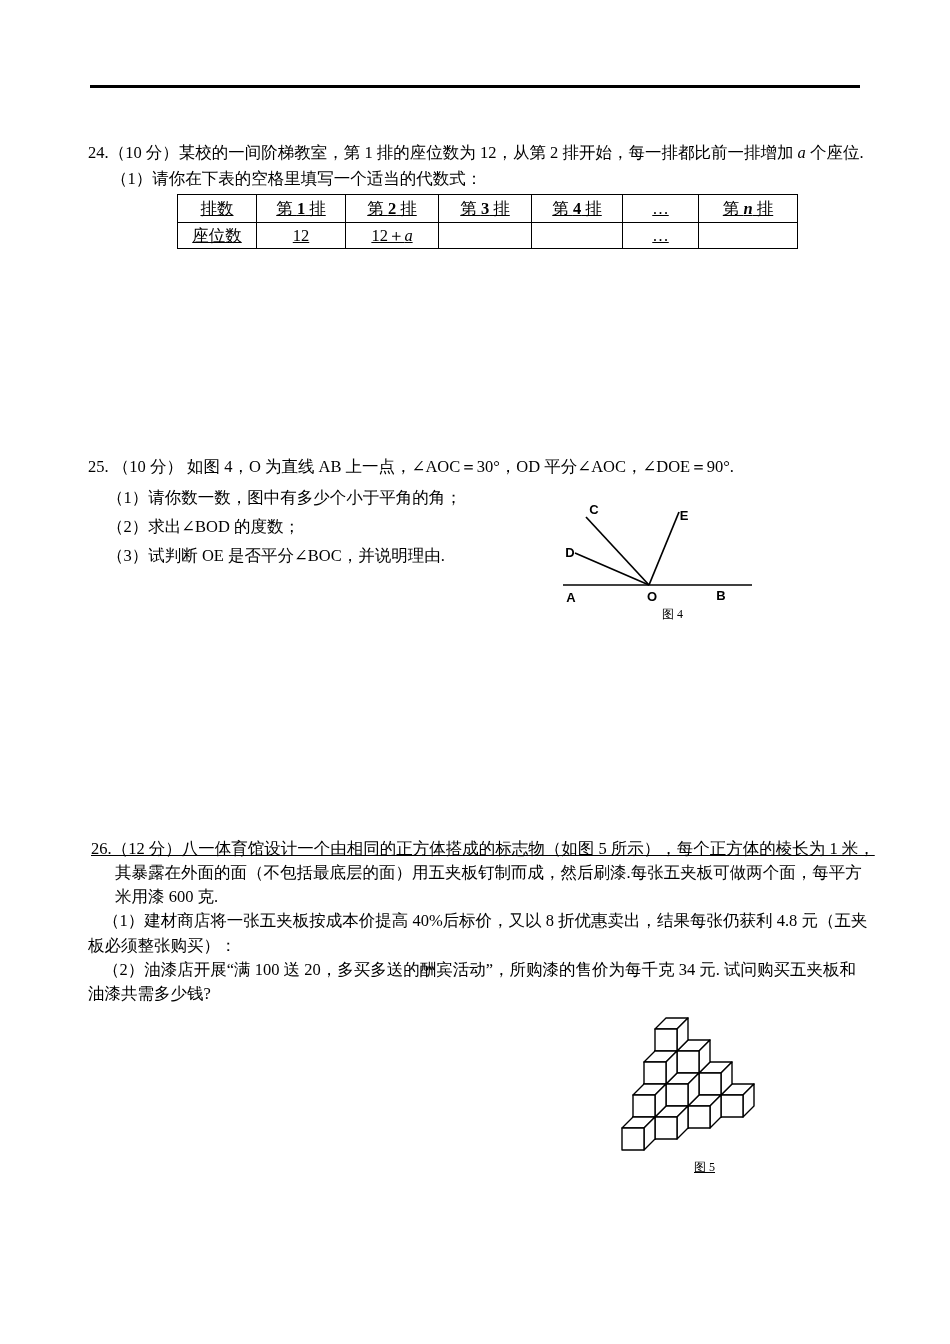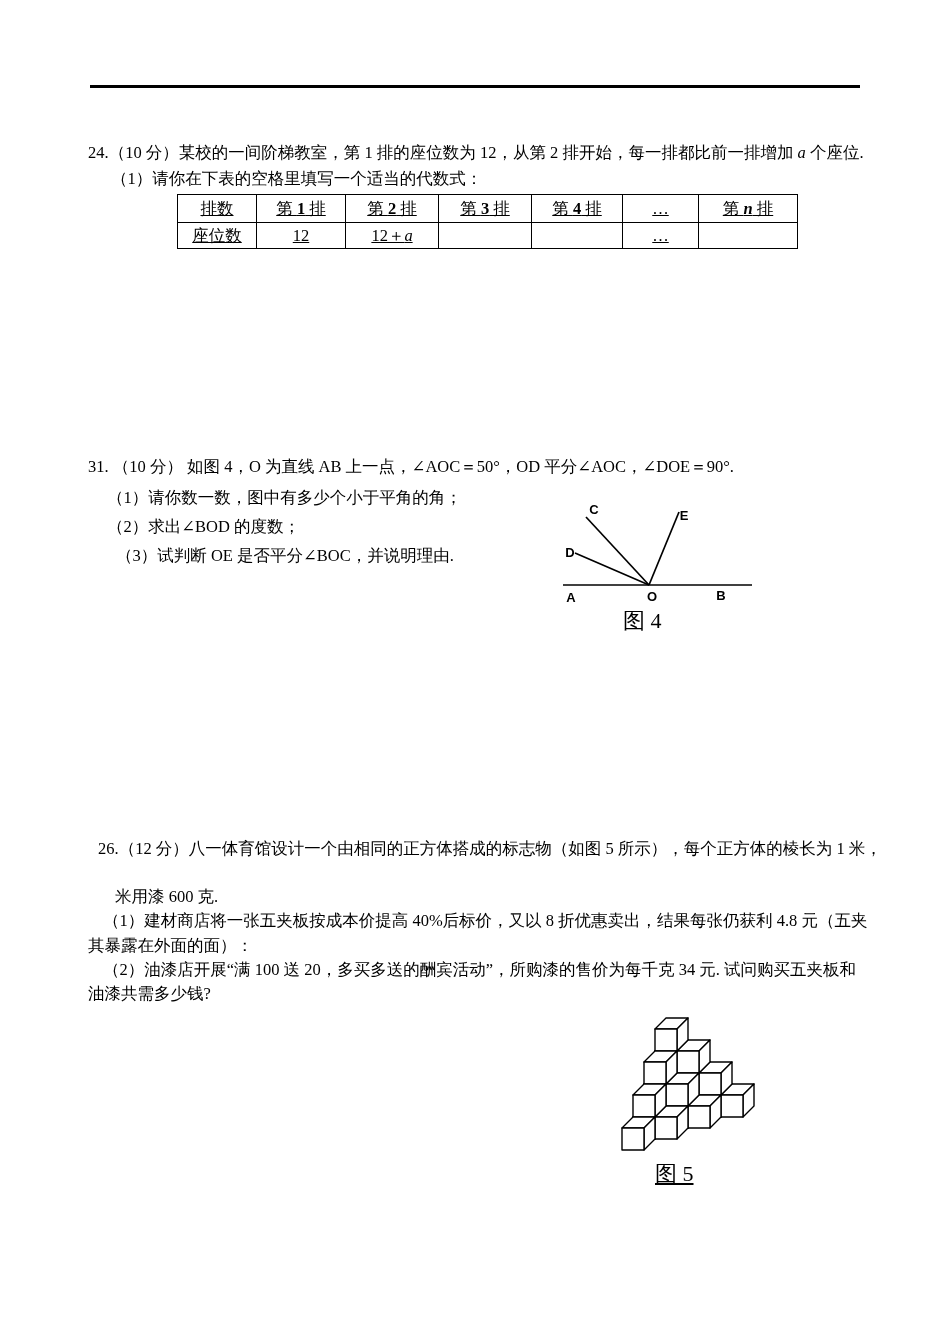--- a/index.html
+++ b/index.html
@@ -8,21 +8,21 @@
         font-family:"Liberation Serif","DejaVu Serif",serif;color:#000;}
   .rule{position:absolute;left:90px;top:85px;width:770px;height:3px;background:#000;}
   .tl{position:absolute;white-space:nowrap;font-size:16.5px;line-height:22px;}
   .tl i{font-style:italic;}
   table.seat{position:absolute;left:177px;top:194px;border-collapse:collapse;
              font-size:16.5px;table-layout:fixed;}
   table.seat td{border:1.4px solid #000;text-align:center;padding:0;vertical-align:middle;text-decoration:underline;}
   table.seat tr.hdr td{height:27px;}
   table.seat tr.dat td{height:25px;}
   .fig{position:absolute;}
-  .figcap{position:absolute;font-size:22px;text-align:left;}
+  .figcap{position:absolute;font-size:12px;text-align:right;}
   .ptlabel{font-family:"Liberation Sans","DejaVu Sans",sans-serif;font-size:13px;font-weight:bold;}
 </style>
 </head>
 <body>
 
 <div class="page">
 
   <div class="rule"></div>
 
   <div class="tl" style="left:88px;top:142px;">24.（10 分）某校的一间阶梯教室，第 1 排的座位数为 12，从第 2 排开始，每一排都比前一排增加 <i>a</i> 个座位.</div>
@@ -45,43 +45,44 @@
       <td>12＋<i>a</i></td>
       <td></td>
       <td></td>
       <td>…</td>
       <td></td>
     </tr>
   </tbody>
     </table>
 
 
-  <div class="tl" style="left:88px;top:456px;">31. （10 分） 如图 4，O 为直线 AB 上一点，∠AOC＝50°，OD 平分∠AOC，∠DOE＝90°.</div>
+  <div class="tl" style="left:88px;top:456px;">25. （10 分） 如图 4，O 为直线 AB 上一点，∠AOC＝30°，OD 平分∠AOC，∠DOE＝90°.</div>
   <div class="tl" style="left:107px;top:487px;">（1）请你数一数，图中有多少个小于平角的角；</div>
   <div class="tl" style="left:107px;top:516px;">（2）求出∠BOD 的度数；</div>
-  <div class="tl" style="left:116px;top:545px;">（3）试判断 OE 是否平分∠BOC，并说明理由.</div>
+  <div class="tl" style="left:107px;top:545px;">（3）试判断 OE 是否平分∠BOC，并说明理由.</div>
 
   <svg class="fig" style="left:545px;top:495px;" width="220" height="120" viewBox="0 0 220 120">
     <line x1="18" y1="90" x2="207" y2="90" stroke="#000" stroke-width="1.7"></line>
     <line x1="104" y1="90" x2="41" y2="22" stroke="#000" stroke-width="1.7"></line>
     <line x1="104" y1="90" x2="30" y2="58" stroke="#000" stroke-width="1.7"></line>
     <line x1="104" y1="90" x2="134" y2="17" stroke="#000" stroke-width="1.7"></line>
     <text class="ptlabel" x="49" y="19" text-anchor="middle">C</text>
     <text class="ptlabel" x="139" y="25" text-anchor="middle">E</text>
     <text class="ptlabel" x="25" y="62" text-anchor="middle">D</text>
     <text class="ptlabel" x="26" y="107" text-anchor="middle">A</text>
     <text class="ptlabel" x="107" y="106" text-anchor="middle">O</text>
     <text class="ptlabel" x="176" y="105" text-anchor="middle">B</text>
   </svg>
   <div class="figcap" style="left:623px;top:606px;width:60px;">图 4</div>
 
-  <div class="tl" style="left:98px;top:838px;">26.（12 分）八一体育馆设计一个由相同的正方体搭成的标志物（如图 5 所示），每个正方体的棱长为 1 米，</div>
+  <div class="tl" style="left:91px;top:838px;text-decoration:underline;">26.（12 分）八一体育馆设计一个由相同的正方体搭成的标志物（如图 5 所示），每个正方体的棱长为 1 米，</div>
+  <div class="tl" style="left:115px;top:862px;">其暴露在外面的面（不包括最底层的面）用五夹板钉制而成，然后刷漆.每张五夹板可做两个面，每平方</div>
   <div class="tl" style="left:115px;top:886px;">米用漆 600 克.</div>
   <div class="tl" style="left:103px;top:910px;">（1）建材商店将一张五夹板按成本价提高 40%后标价，又以 8 折优惠卖出，结果每张仍获利 4.8 元（五夹</div>
-  <div class="tl" style="left:88px;top:934.5px;">其暴露在外面的面）：</div>
+  <div class="tl" style="left:88px;top:934.5px;">板必须整张购买）：</div>
   <div class="tl" style="left:103px;top:958.5px;">（2）油漆店开展“满 100 送 20，多买多送的酬宾活动”，所购漆的售价为每千克 34 元. 试问购买五夹板和</div>
   <div class="tl" style="left:88px;top:982.5px;">油漆共需多少钱?</div>
 
   <svg id="fig5-svg" class="fig" style="left:612px;top:1010px;" width="155" height="148" viewBox="0 0 155 148">
       <g>
         <polygon points="43,85 65,85 76,74 54,74" fill="#ffffff" stroke="#000000" stroke-width="1.4" stroke-linejoin="round"></polygon>
         <polygon points="65,107 76,96 76,74 65,85" fill="#ffffff" stroke="#000000" stroke-width="1.4" stroke-linejoin="round"></polygon>
         <polygon points="43,107 65,107 65,85 43,85" fill="#ffffff" stroke="#000000" stroke-width="1.4" stroke-linejoin="round"></polygon>
       </g>
       <g>

